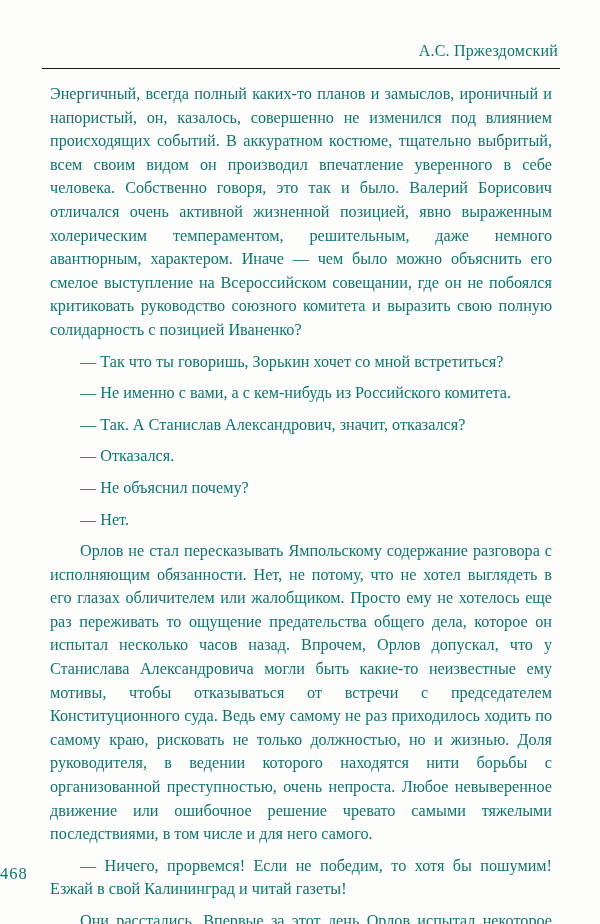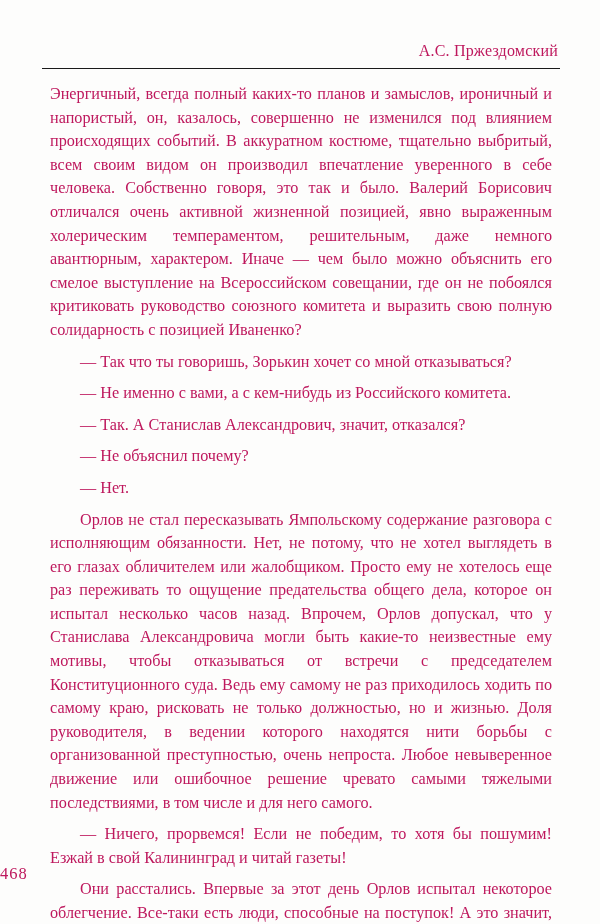--- a/index.html
+++ b/index.html
@@ -9,21 +9,21 @@
   }
   .page {
     position: relative;
     width: 600px;
     height: 924px;
     margin: 0 auto;
     background: #fdfdfc;
     box-sizing: border-box;
     padding: 42px 40px 0 42px;
     font-family: "Liberation Serif", "DejaVu Serif", serif;
-    color: #be185d;
+    color: #0f766e;
     overflow: hidden;
   }
   .running-head {
     text-align: right;
     font-size: 16px;
     letter-spacing: 0.2px;
     padding-right: 2px;
     margin-bottom: 8px;
   }
   .head-rule {
@@ -55,23 +55,24 @@
   }
 </style>
 </head>
 <body>
 
 <div class="page">
   <div class="running-head">А.С. Пржездомский</div>
   <hr class="head-rule">
   <div class="page-body">
       <p class="no-indent">Энергичный, всегда полный каких-то планов и замыслов, ироничный и напористый, он, казалось, совершенно не изменился под влиянием происходящих событий. В аккуратном костюме, тщательно выбритый, всем своим видом он производил впечатление уверенного в себе человека. Собственно говоря, это так и было. Валерий Борисович отличался очень активной жизненной позицией, явно выраженным холерическим темпераментом, решительным, даже немного авантюрным, характером. Иначе — чем было можно объяснить его смелое выступление на Всероссийском совещании, где он не побоялся критиковать руководство союзного комитета и выразить свою полную солидарность с позицией Иваненко?</p>
-      <p>— Так что ты говоришь, Зорькин хочет со мной отказываться?</p>
+      <p>— Так что ты говоришь, Зорькин хочет со мной встретиться?</p>
       <p>— Не именно с вами, а с кем-нибудь из Российского комитета.</p>
       <p>— Так. А Станислав Александрович, значит, отказался?</p>
+      <p>— Отказался.</p>
       <p>— Не объяснил почему?</p>
       <p>— Нет.</p>
       <p>Орлов не стал пересказывать Ямпольскому содержание разговора с исполняющим обязанности. Нет, не потому, что не хотел выглядеть в его глазах обличителем или жалобщиком. Просто ему не хотелось еще раз переживать то ощущение предательства общего дела, которое он испытал несколько часов назад. Впрочем, Орлов допускал, что у Станислава Александровича могли быть какие-то неизвестные ему мотивы, чтобы отказываться от встречи с председателем Конституционного суда. Ведь ему самому не раз приходилось ходить по самому краю, рисковать не только должностью, но и жизнью. Доля руководителя, в ведении которого находятся нити борьбы с организованной преступностью, очень непроста. Любое невыверенное движение или ошибочное решение чревато самыми тяжелыми последствиями, в том числе и для него самого.</p>
       <p>— Ничего, прорвемся! Если не победим, то хотя бы пошумим! Езжай в свой Калининград и читай газеты!</p>
       <p>Они расстались. Впервые за этот день Орлов испытал некоторое облегчение. Все-таки есть люди, способные на поступок! А это значит, что еще не все потеряно.</p>
     </div>
   <div class="page-number">468</div>
 </div>
 
 </body></html>

